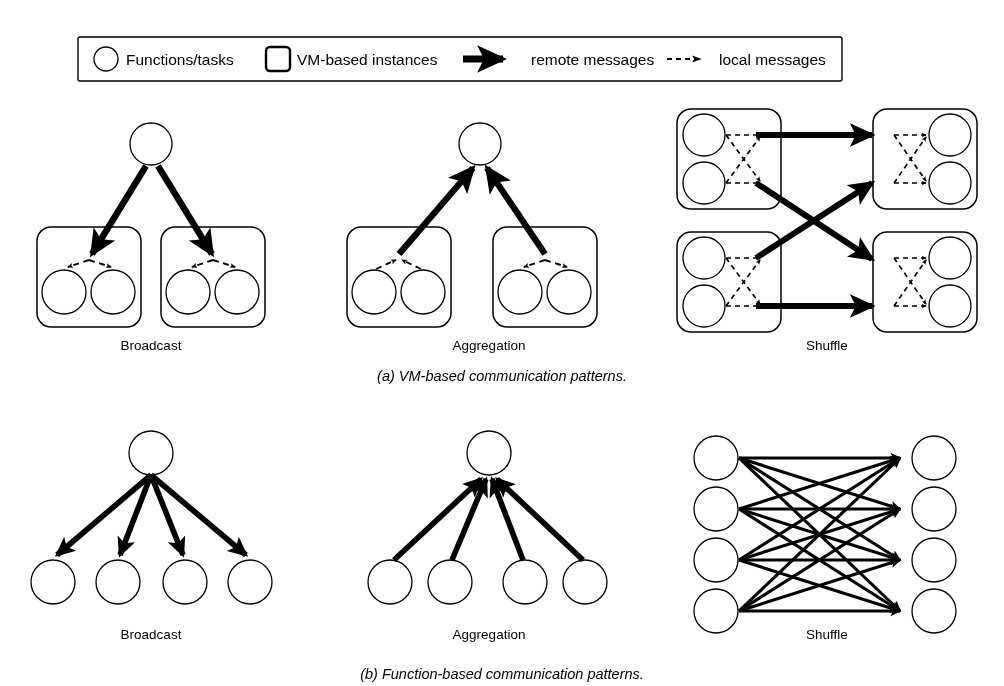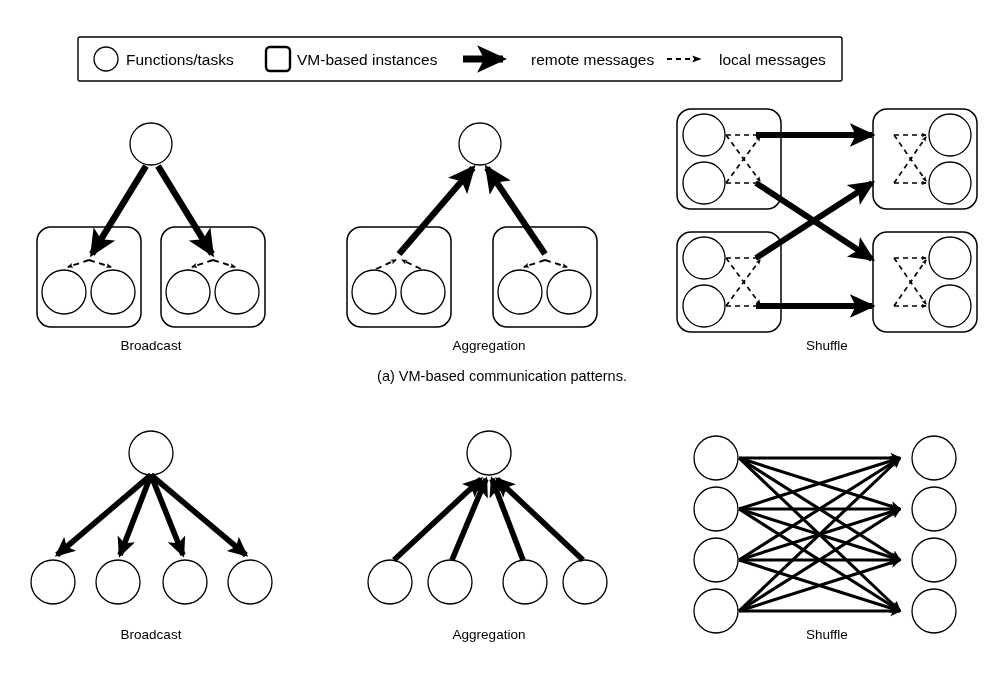--- a/index.html
+++ b/index.html
@@ -1,19 +1,19 @@
 <!DOCTYPE html>
 <html><head>
 <meta charset="utf-8">
 <style>
   html,body{margin:0;padding:0;background:#ffffff;}
   body{width:1004px;height:686px;position:relative;
        font-family:"Liberation Sans","DejaVu Sans",sans-serif;color:#000;}
   #figure{position:absolute;left:0;top:17px;width:1004px;height:686px;}
-  .cap{position:absolute;width:100%;text-align:center;font-size:14.5px;color:#000;}
+  .cap{position:absolute;width:100%;text-align:center;font-size:14.5px;color:#000;font-style:italic;}
   #cap-a{top:351px;}
   #cap-b{top:649px;}
   svg{display:block;}
   text{font-family:"Liberation Sans","DejaVu Sans",sans-serif;}
 </style>
 </head>
 <body>
 
 <div id="figure">
 
@@ -212,14 +212,15 @@
     <circle cx="934" cy="441" r="22" fill="#fff" stroke="#000" stroke-width="1.3"></circle>
     <circle cx="934" cy="492" r="22" fill="#fff" stroke="#000" stroke-width="1.3"></circle>
     <circle cx="934" cy="543" r="22" fill="#fff" stroke="#000" stroke-width="1.3"></circle>
     <circle cx="934" cy="594" r="22" fill="#fff" stroke="#000" stroke-width="1.3"></circle>
 
     <text x="827" y="622" font-size="13.5" text-anchor="middle">Shuffle</text>
   </g>
 </svg>
 
 <div class="cap" id="cap-a">(a) VM-based communication patterns.</div>
+<div class="cap" id="cap-b">(b) Function-based communication patterns.</div>
 
 </div>
 
 </body></html>

